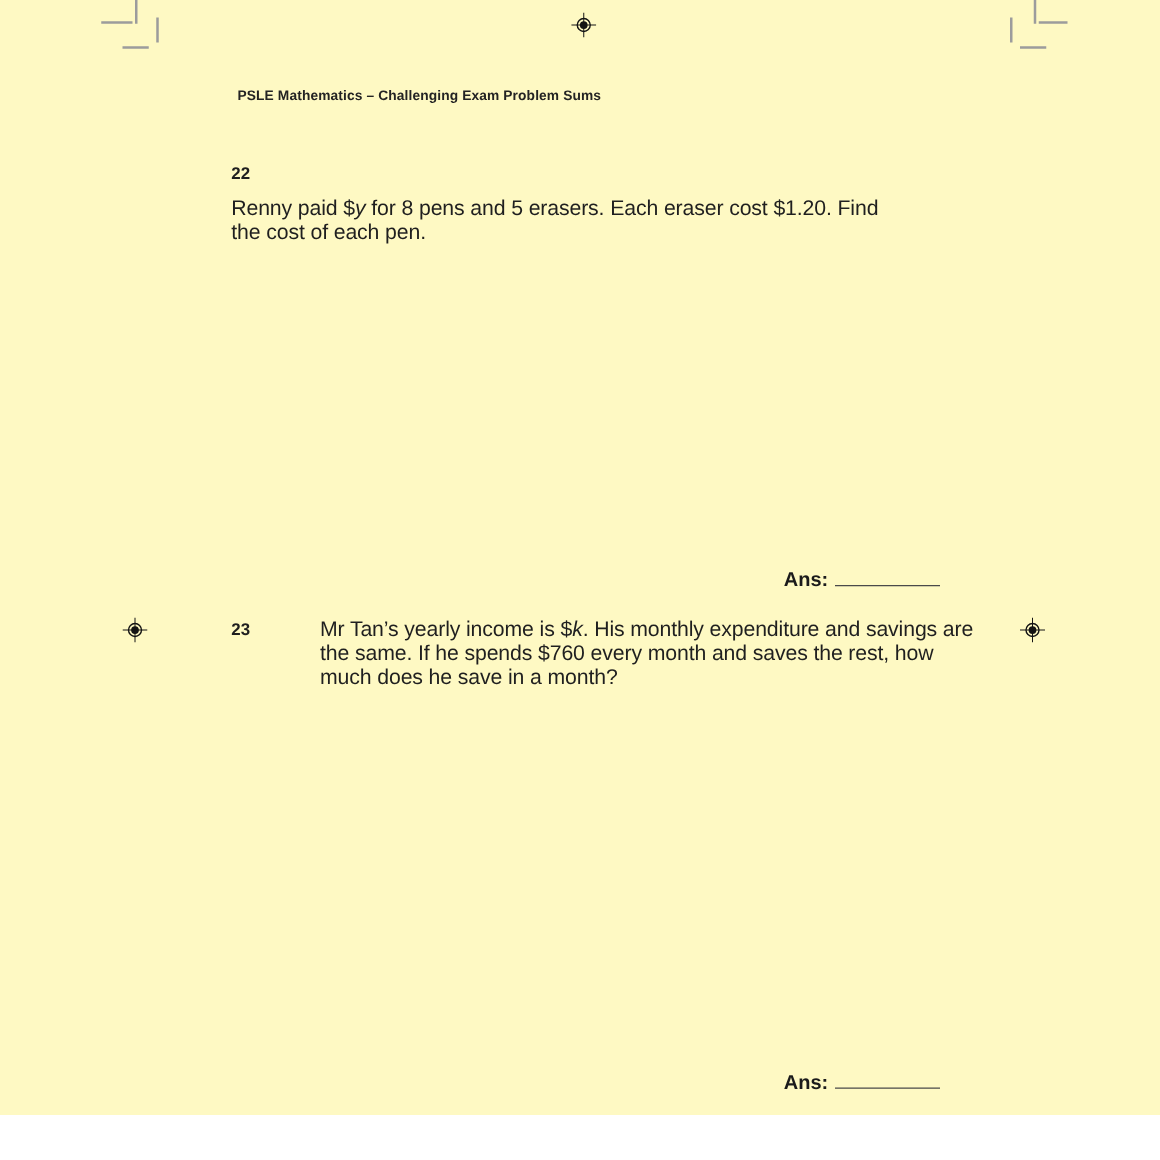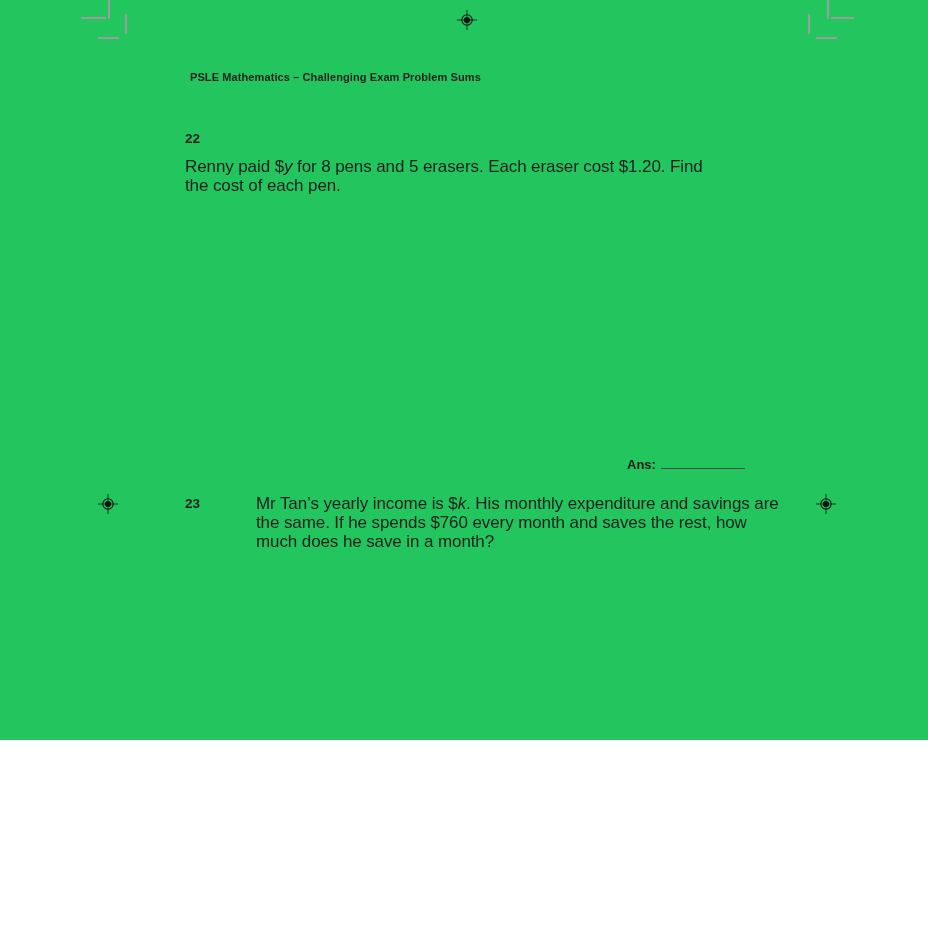--- a/index.html
+++ b/index.html
@@ -3,22 +3,22 @@
 <meta charset="utf-8">
 <style>
   html, body {
     margin: 0;
     padding: 0;
     background: #ffffff;
   }
   .page {
     position: relative;
     width: 928px;
-    height: 740px;
-    background: #22c55e;
+    height: 892px;
+    background: #fef9c3;
     font-family: "Liberation Sans", sans-serif;
     color: #222222;
     overflow: hidden;
   }
   
   .crop {
     position: absolute;
     background: #9c9c9c;
   }
   .crop.v { width: 1.5px; }
@@ -64,21 +64,21 @@
     letter-spacing: -0.1px;
   }
   .q-var { font-style: italic; }
   
   .ans-row {
     position: absolute;
     left: 627px;
     white-space: nowrap;
   }
   .ans-label {
-    font-size: 13px;
+    font-size: 16px;
     font-weight: 700;
     color: #1b1b1b;
   }
   .ans-blank {
     display: inline-block;
     width: 84px;
     height: 13px;
     margin-left: 5px;
     border-bottom: 1.4px solid #4a4a4a;
   }

